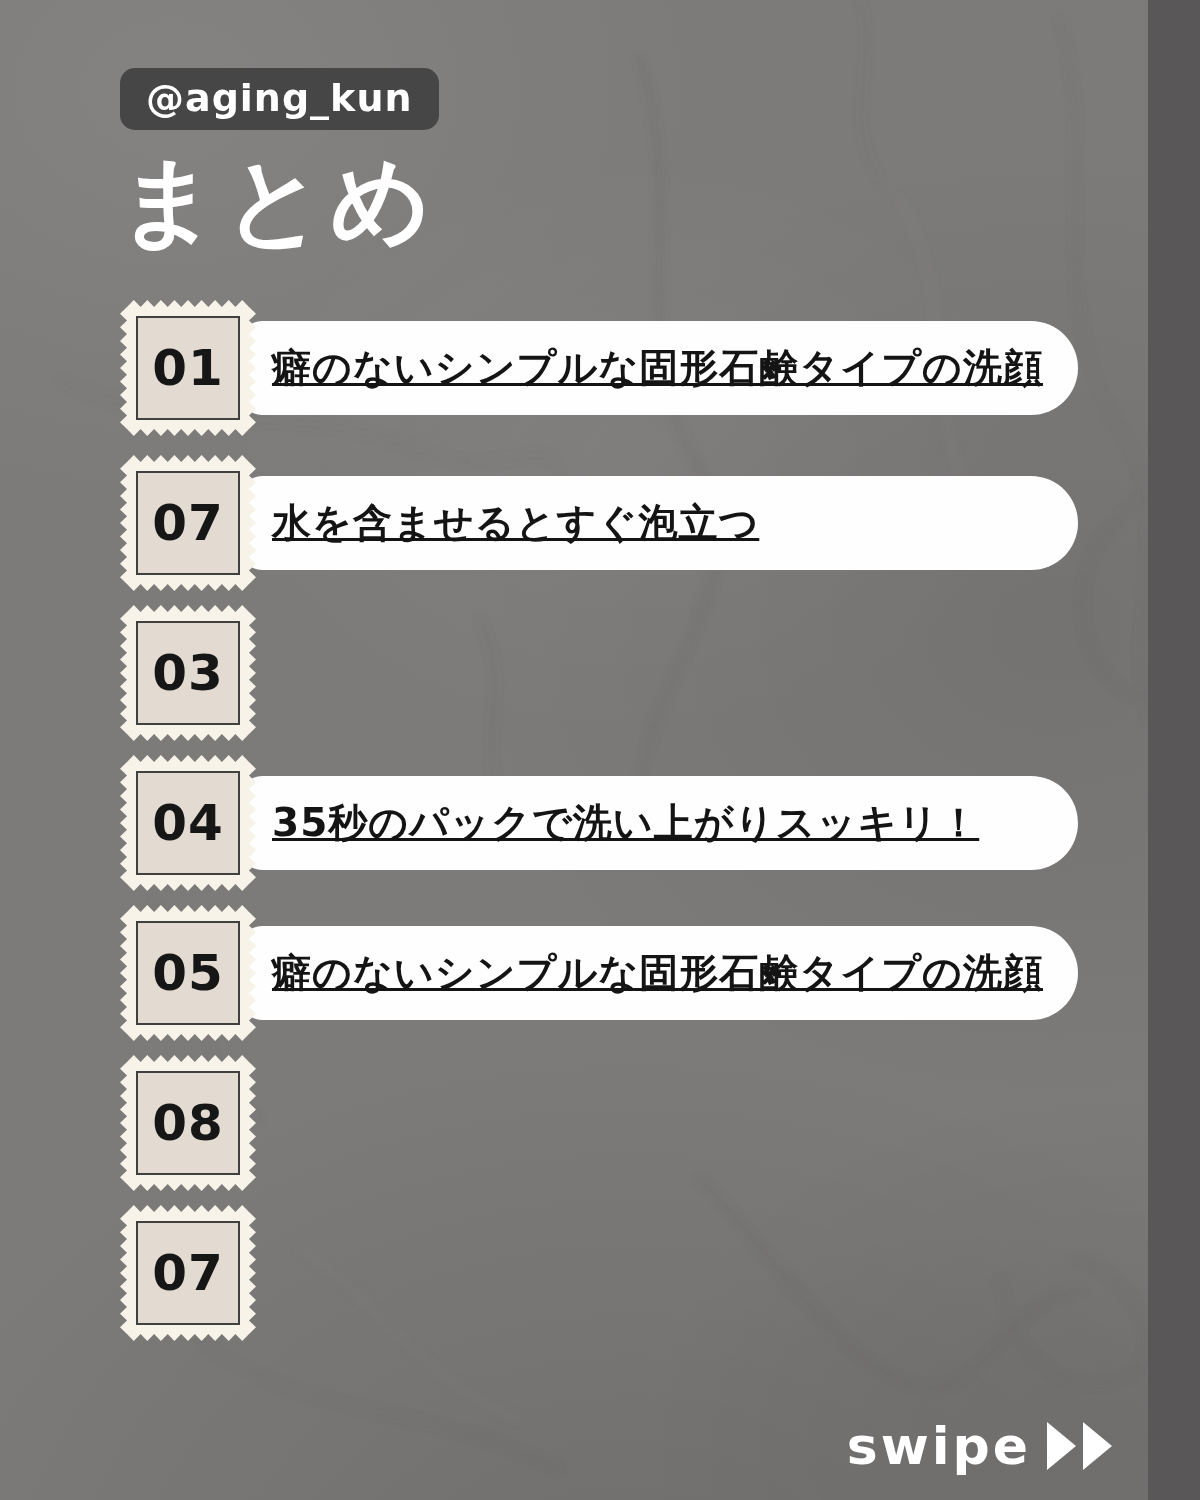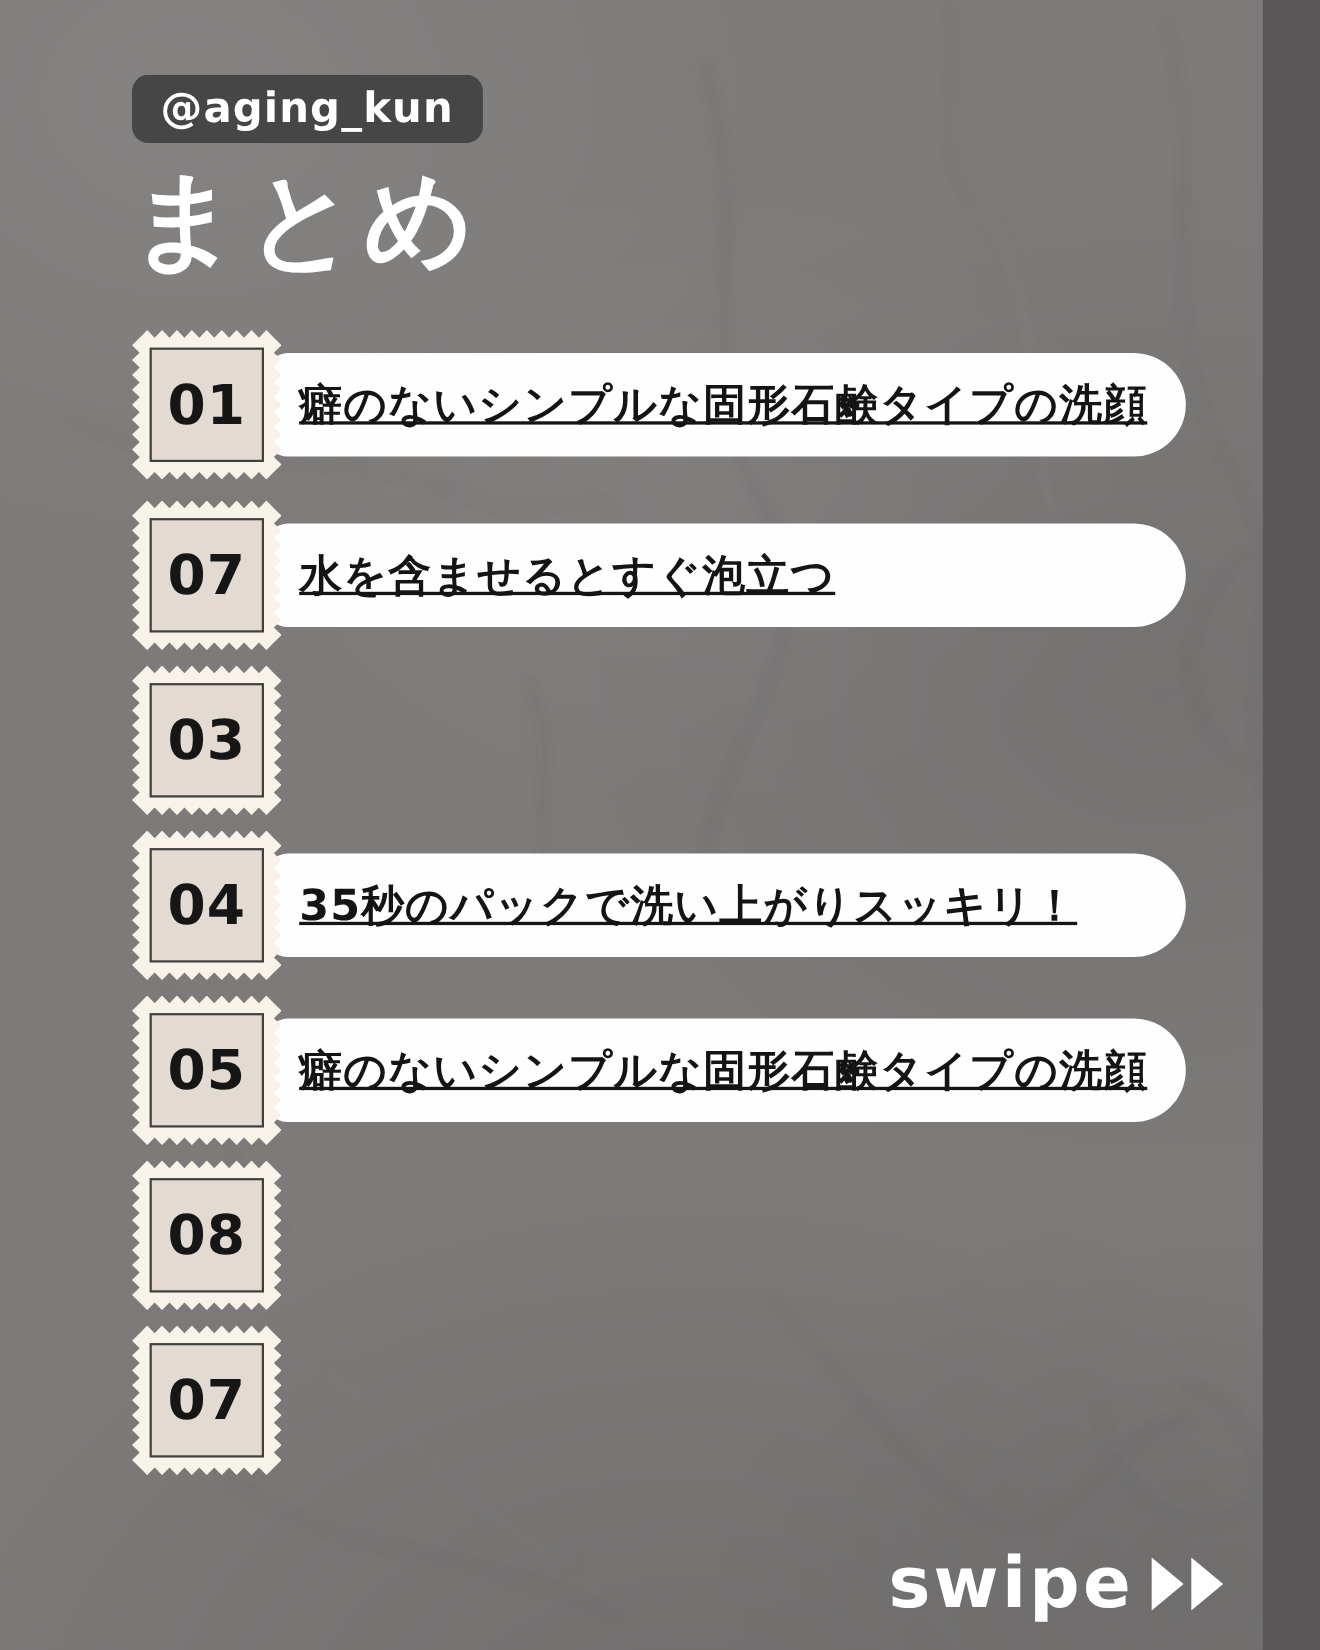--- a/index.html
+++ b/index.html
@@ -66,21 +66,21 @@
     display:flex;align-items:center;justify-content:center;
     color:#161616;font-size:50px;font-weight:800;letter-spacing:1px;
     box-sizing:border-box;
   }
 
   .swipe{
     position:absolute;right:36px;bottom:28px;
     display:flex;align-items:center;
     color:#ffffff;
   }
-  .swipe-label{font-size:64px;font-weight:800;letter-spacing:3px;line-height:1;}
+  .swipe-label{font-size:52px;font-weight:800;letter-spacing:3px;line-height:1;}
   .tri{
     width:0;height:0;
     border-top:24px solid transparent;
     border-bottom:24px solid transparent;
     border-left:29px solid #ffffff;
     margin-left:7px;
   }
   .tri.first{margin-left:16px;}
 </style>
 </head>

